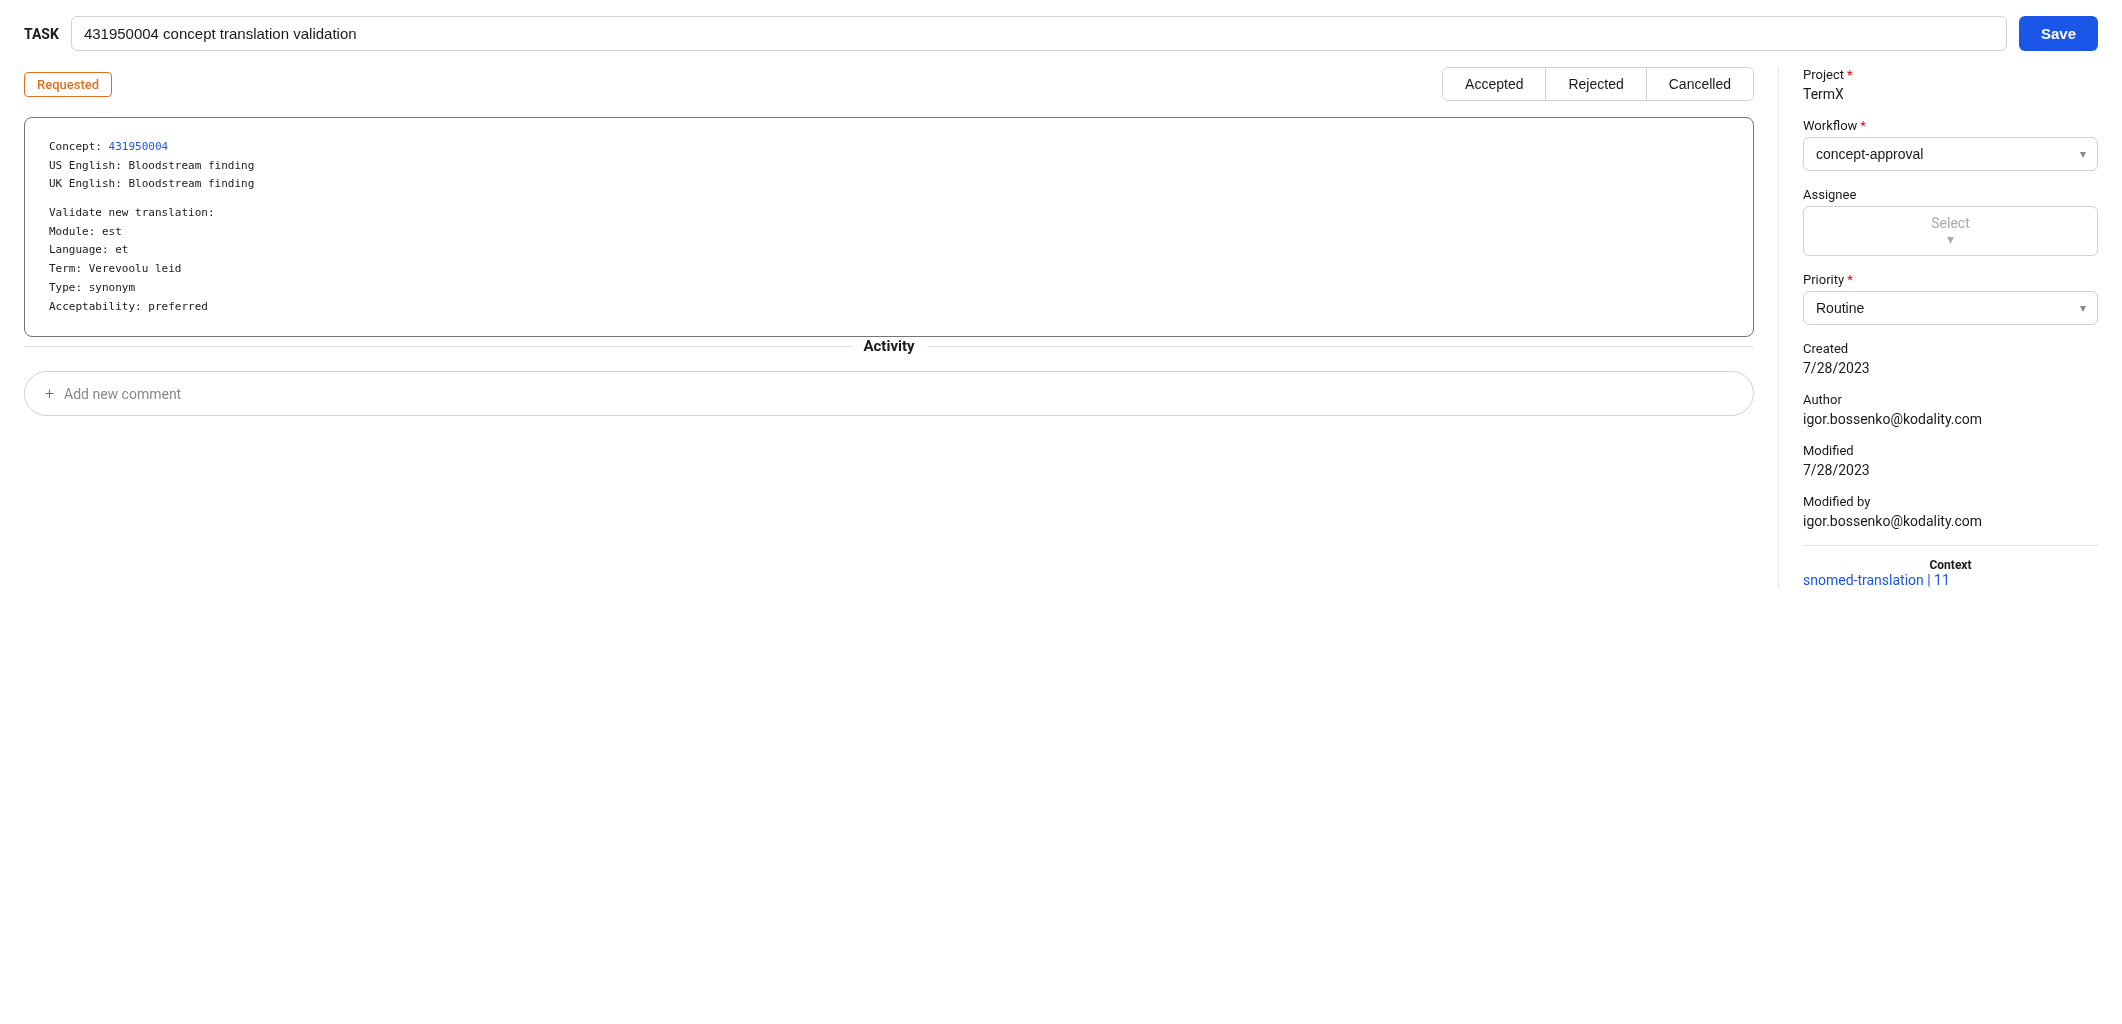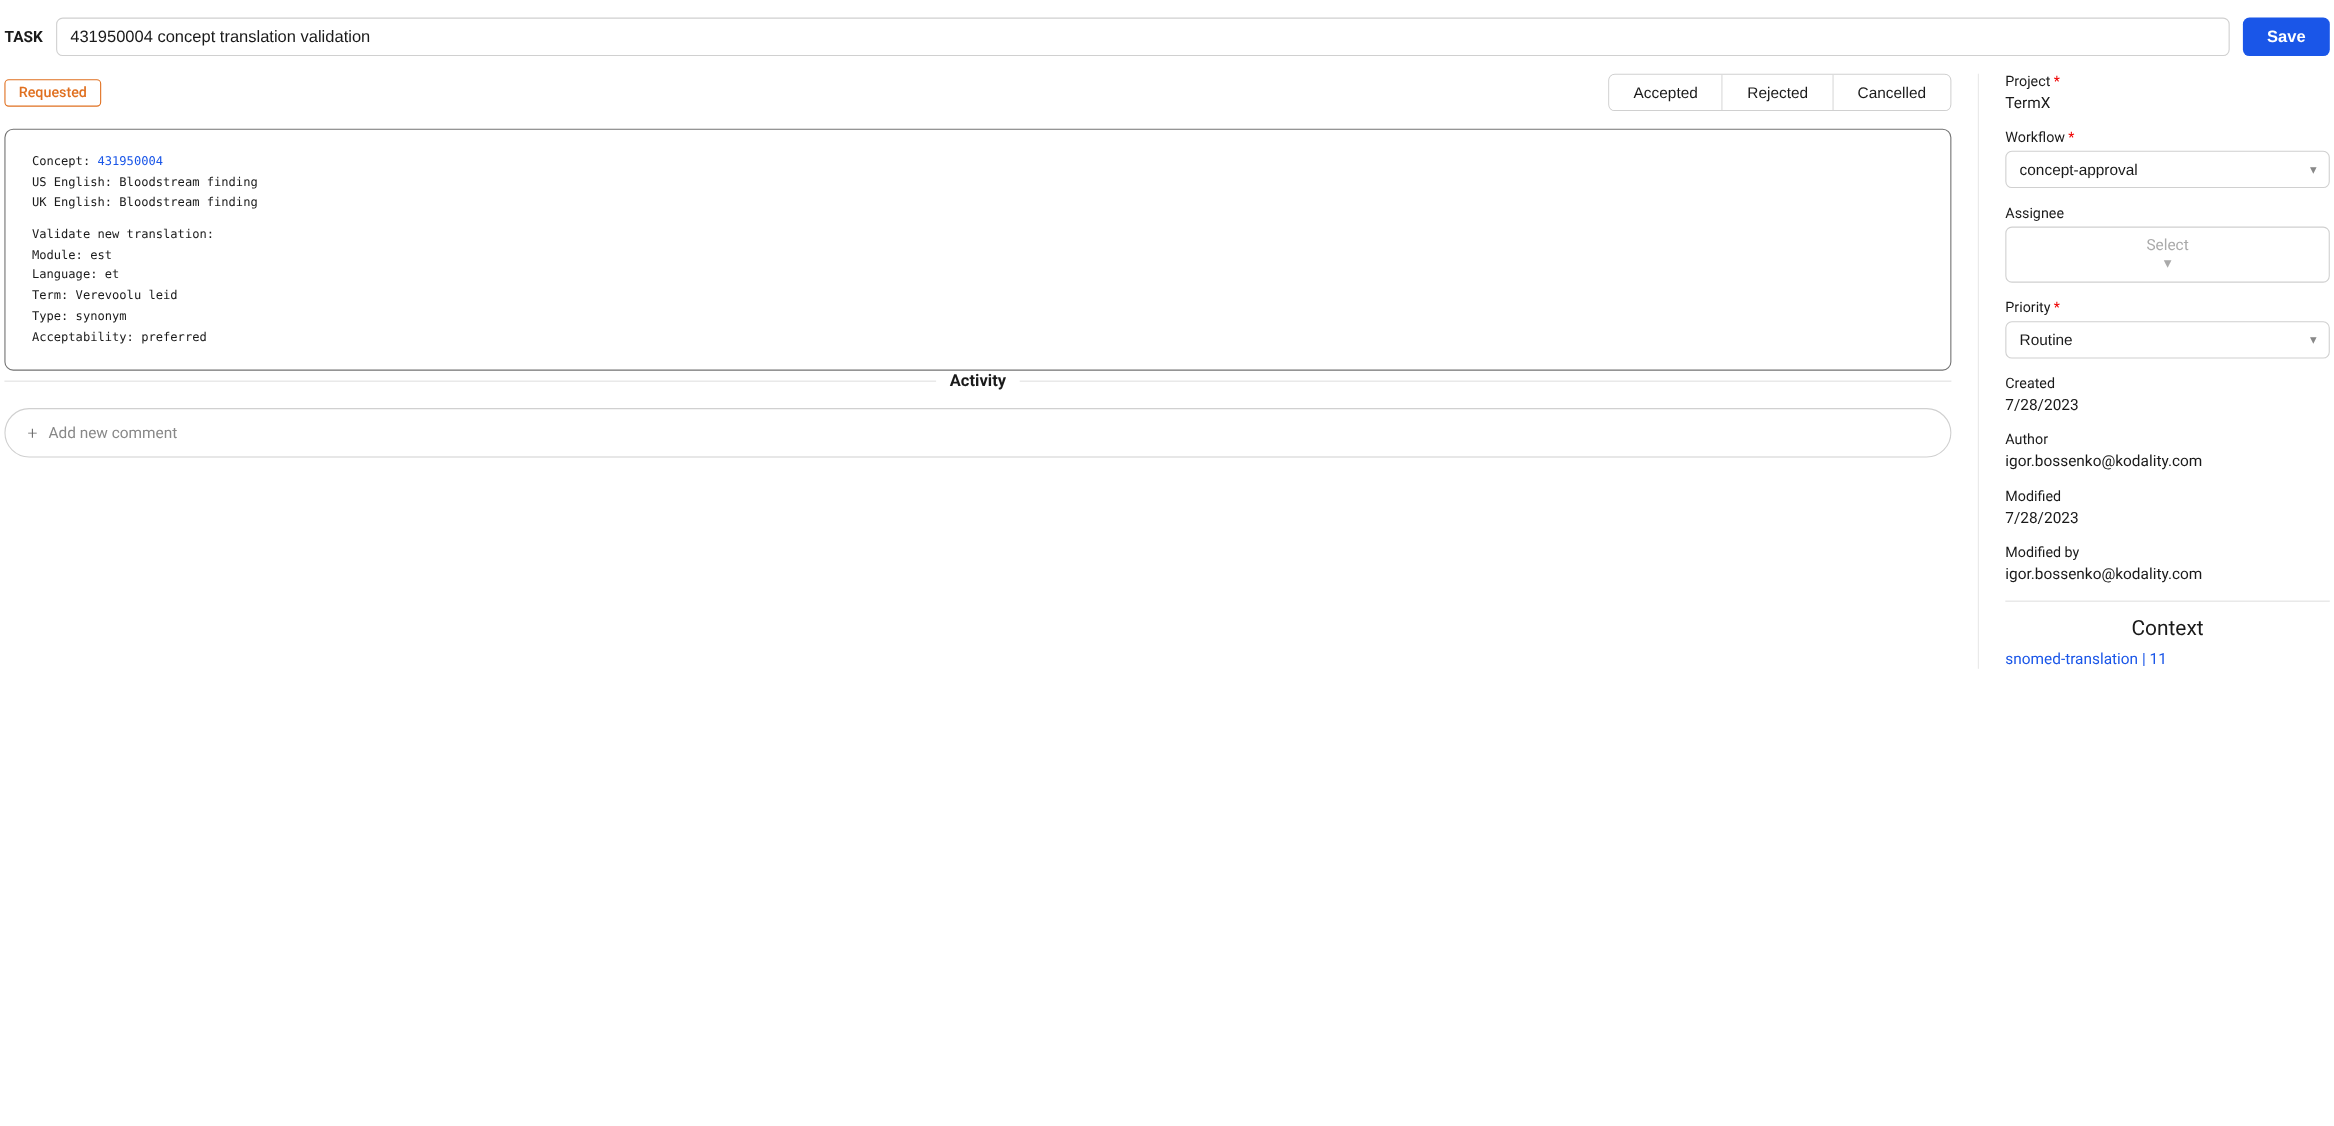--- a/index.html
+++ b/index.html
@@ -5,21 +5,21 @@
     * { box-sizing: border-box; margin: 0; padding: 0; }
     body {
       font-family: -apple-system, BlinkMacSystemFont, "Segoe UI", Roboto, sans-serif;
       background: #f5f5f5;
       color: #1a1a1a;
       font-size: 14px;
     }
     .page-wrapper {
       background: #fff;
       min-height: 100vh;
-      padding: 16px 4px;
+      padding: 16px 24px;
     }
     
     .header-row {
       display: flex;
       align-items: center;
       gap: 12px;
       margin-bottom: 16px;
     }
     .task-label {
       font-weight: 700;
@@ -209,24 +209,23 @@
       justify-content: space-between;
       cursor: pointer;
       flex-direction: column;
     }
     .context-divider {
       height: 1px;
       background: #e0e0e0;
       margin: 16px 0 12px 0;
     }
     .context-title {
-      font-weight: 400;
-      font-size: 19px;
+      font-weight: 700;
+      font-size: 12px;
       text-align: center;
-      margin-bottom: 10px;
     }
     .context-link {
       color: #1a56e8;
       text-decoration: none;
       font-size: 14px;
     }
   </style>
 </head>
 <body>
 

